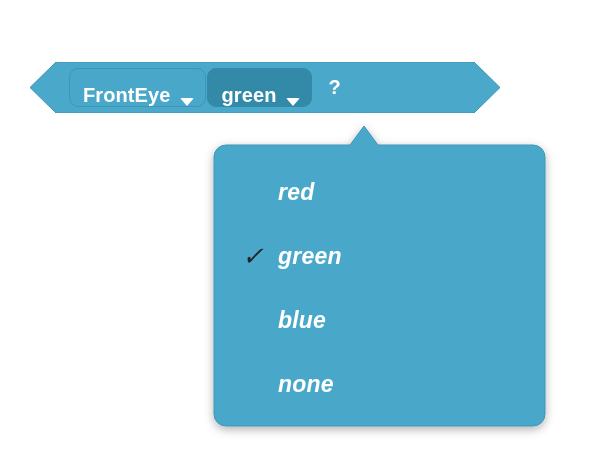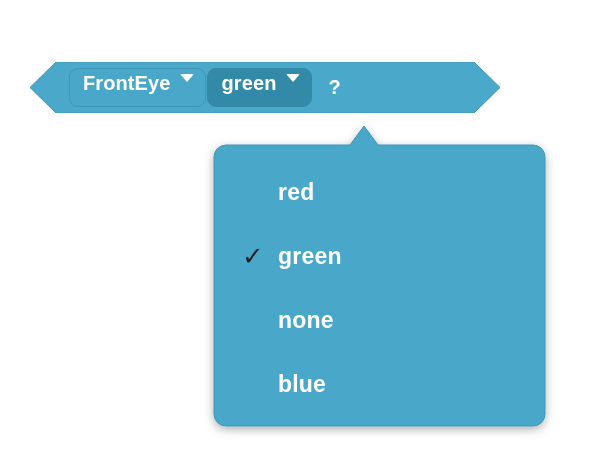--- a/index.html
+++ b/index.html
@@ -43,21 +43,21 @@
     width: 470px;
     height: 51px;
     display: flex;
     align-items: center;
     padding-left: 39px;
     box-sizing: border-box;
   }
 
   .field {
     display: flex;
-    align-items: flex-start;
+    align-items: flex-end;
     border-radius: 9px;
     height: 39px;
     box-sizing: border-box;
     padding: 5px 11px 0 13px;
     cursor: pointer;
   }
   .field.variable {
     background: #49a8ca;
     border: 1px solid #3f95b4;
   }
@@ -127,20 +127,21 @@
     height: 281px;
     padding-top: 15px;
     box-sizing: border-box;
   }
   .menu-item {
     position: relative;
     height: 64px;
     display: flex;
     align-items: center;
     cursor: pointer;
+    font-style: italic;
   }
   .menu-check {
     position: absolute;
     left: 26px;
     width: 26px;
     text-align: center;
     color: #1f2326;
     font-size: 26px;
     line-height: 1;
     font-weight: normal;
@@ -215,24 +216,24 @@
         <span class="menu-label">red</span>
       </div>
 
       <div class="menu-item">
         <span class="menu-check">✓</span>
         <span class="menu-label">green</span>
       </div>
 
       <div class="menu-item">
         <span class="menu-check"></span>
+        <span class="menu-label">blue</span>
+      </div>
+
+      <div class="menu-item">
+        <span class="menu-check"></span>
         <span class="menu-label">none</span>
-      </div>
-
-      <div class="menu-item">
-        <span class="menu-check"></span>
-        <span class="menu-label">blue</span>
       </div>
 
     </div>
   </div>
 
 </div>
 
 </body></html>

